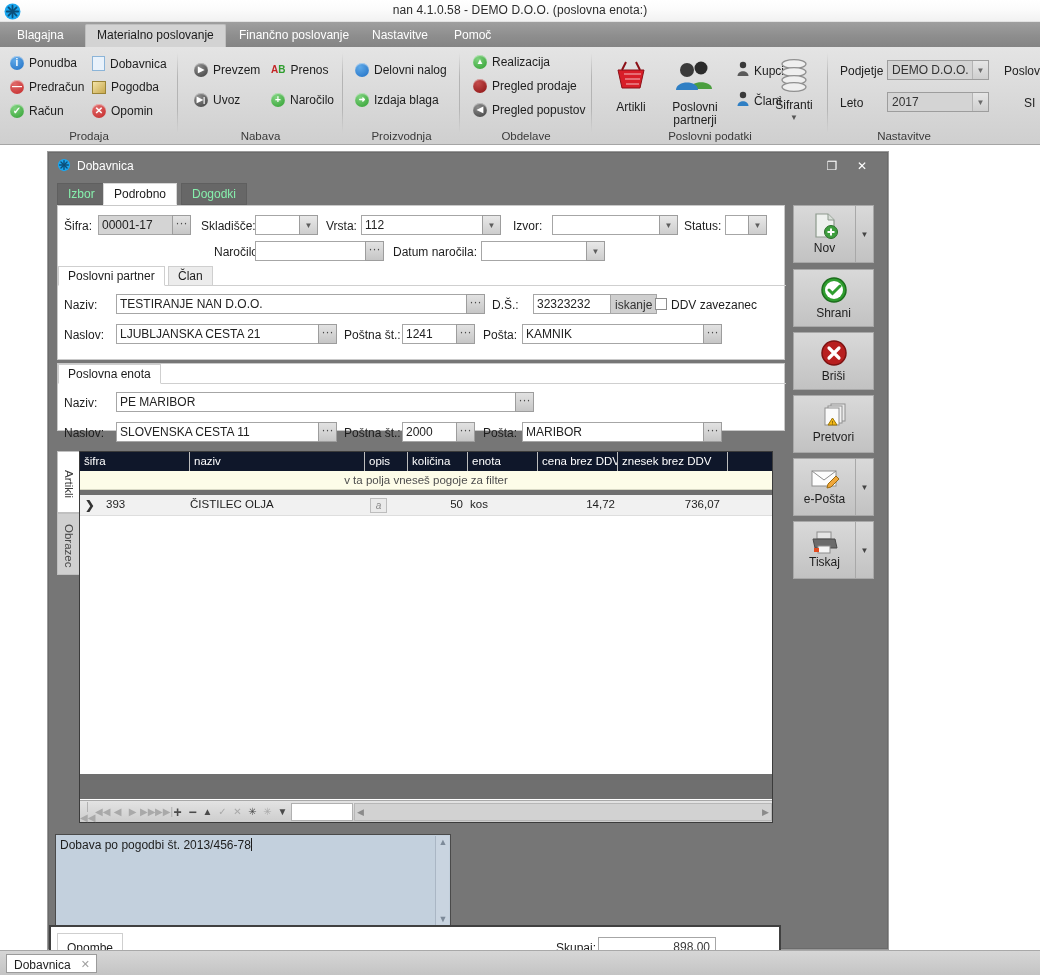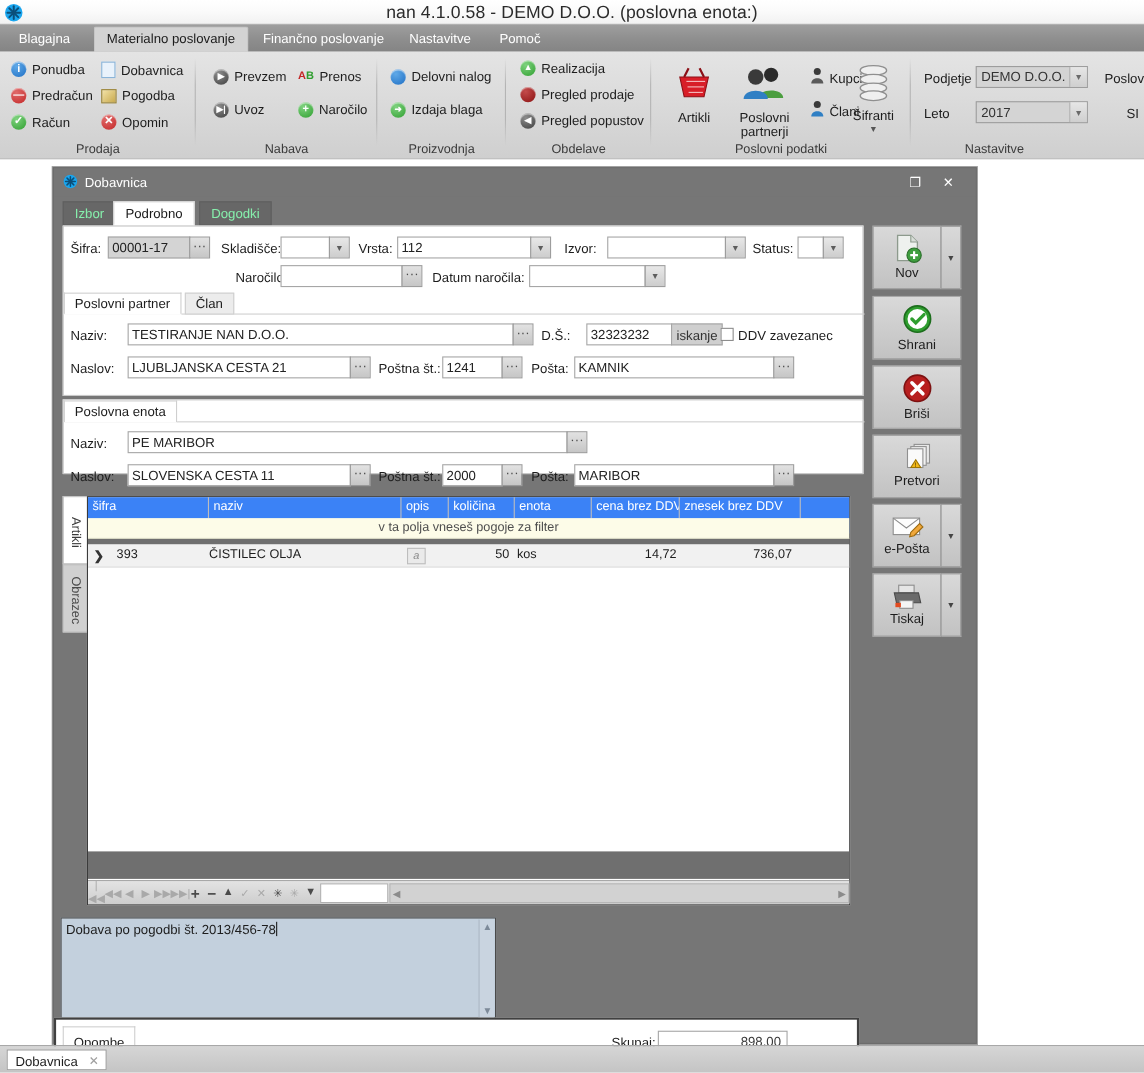--- a/index.html
+++ b/index.html
@@ -23,21 +23,21 @@
   .titlebar {
     position: absolute; left: 0; top: 0; width: 1040px; height: 22px;
     background: linear-gradient(180deg,#ffffff 0%,#fbfbfb 45%,#f2f2f2 100%);
     border-bottom: 1px solid #e2e2e2;
   }
   .app-logo {
     position: absolute; left: 4px; top: 3px; width: 17px; height: 17px;
   }
   .titlebar-text {
     position: absolute; left: 0; top: 3px; width: 1040px;
-    text-align: center; color: #2b2b2b; font-size: 16px;
+    text-align: center; color: #2b2b2b; font-size: 12px;
     letter-spacing: .1px;
   }
 
   
   .ribbon-tabs {
     position: absolute; left: 0; top: 22px; width: 1040px; height: 25px;
     background: linear-gradient(180deg,#9f9f9f 0%,#8e8e8e 55%,#848484 100%);
   }
   .rtab {
     position: absolute; top: 2px; height: 23px;
@@ -202,21 +202,21 @@
     border: 1px solid #c0c0c0; background: #d0d0d0; color: #4a4a4a;
     font-size: 11.5px; cursor: default;
     writing-mode: vertical-rl; text-orientation: mixed;
     display: flex; align-items: center; justify-content: center;
     padding-top: 4px;
   }
   .vtab.active { background: #ffffff; border-right-color: #ffffff; color: #3b3b3b; }
 
   .ghead {
     position: absolute; left: 0; top: 0; height: 33px; width: 100%;
-    background: #3b82f6; border-bottom: 1px solid #7d7d7d;
+    background: #0f172a; border-bottom: 1px solid #7d7d7d;
   }
   .gcol {
     position: absolute; top: 0; height: 19px;
     color: #ffffff; font-size: 11.5px;
     padding: 3px 0 0 4px;
     border-right: 1px solid #bdbdbd;
     white-space: nowrap; overflow: hidden; cursor: default;
   }
   .gfilter {
     position: absolute; left: 0; top: 19px; height: 19px; width: 100%;

